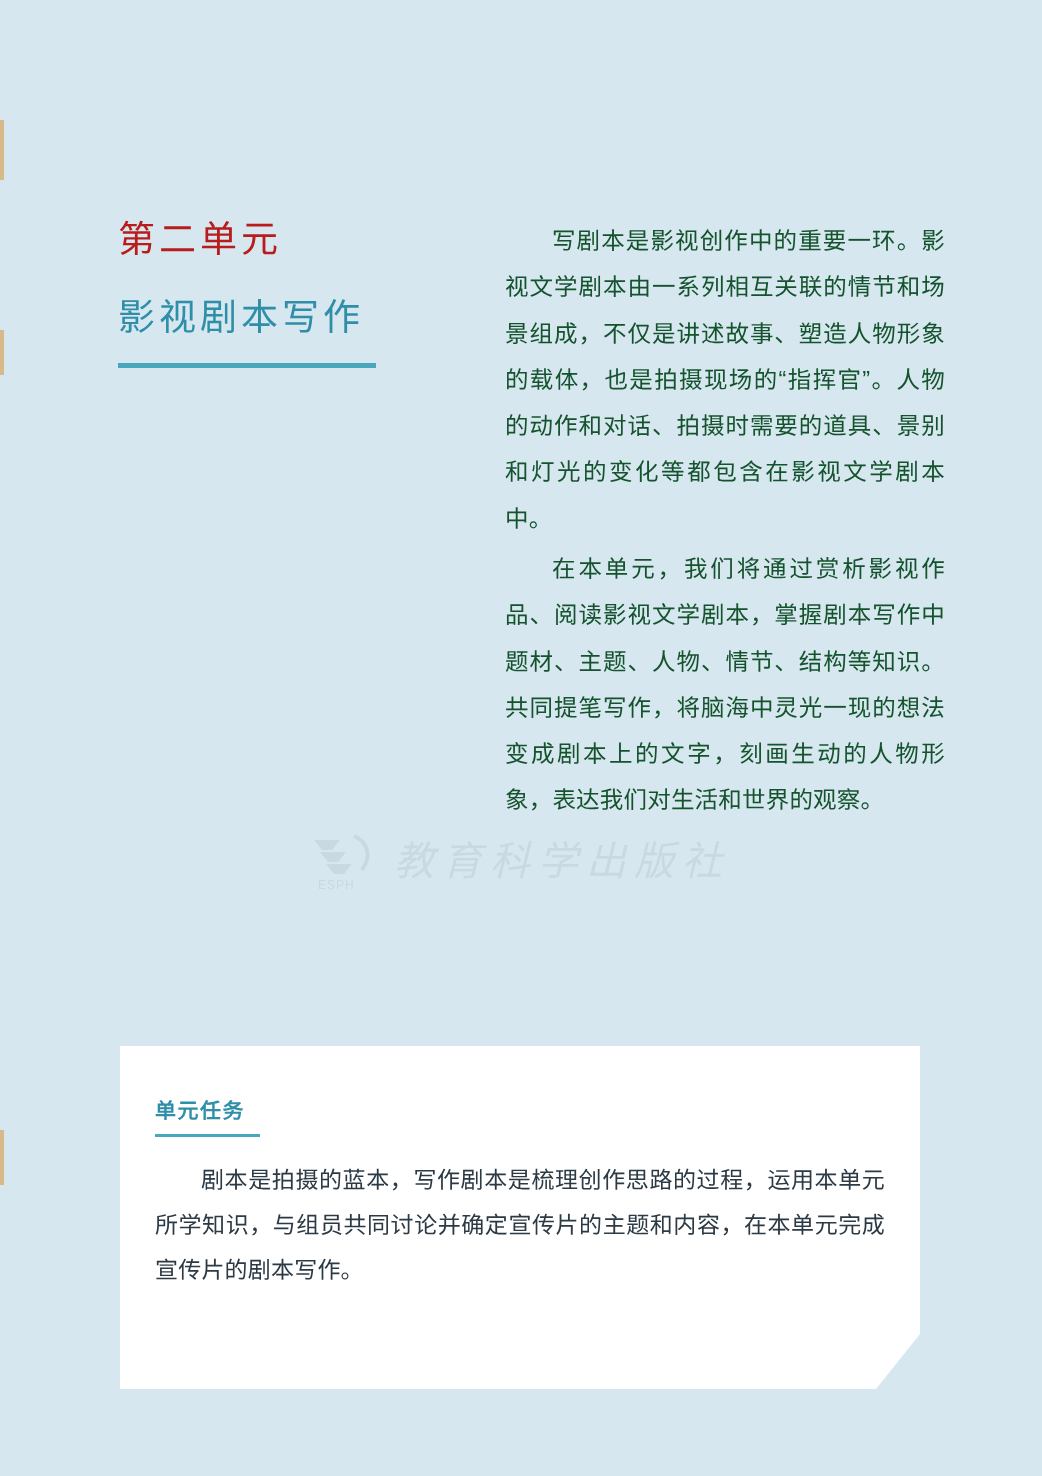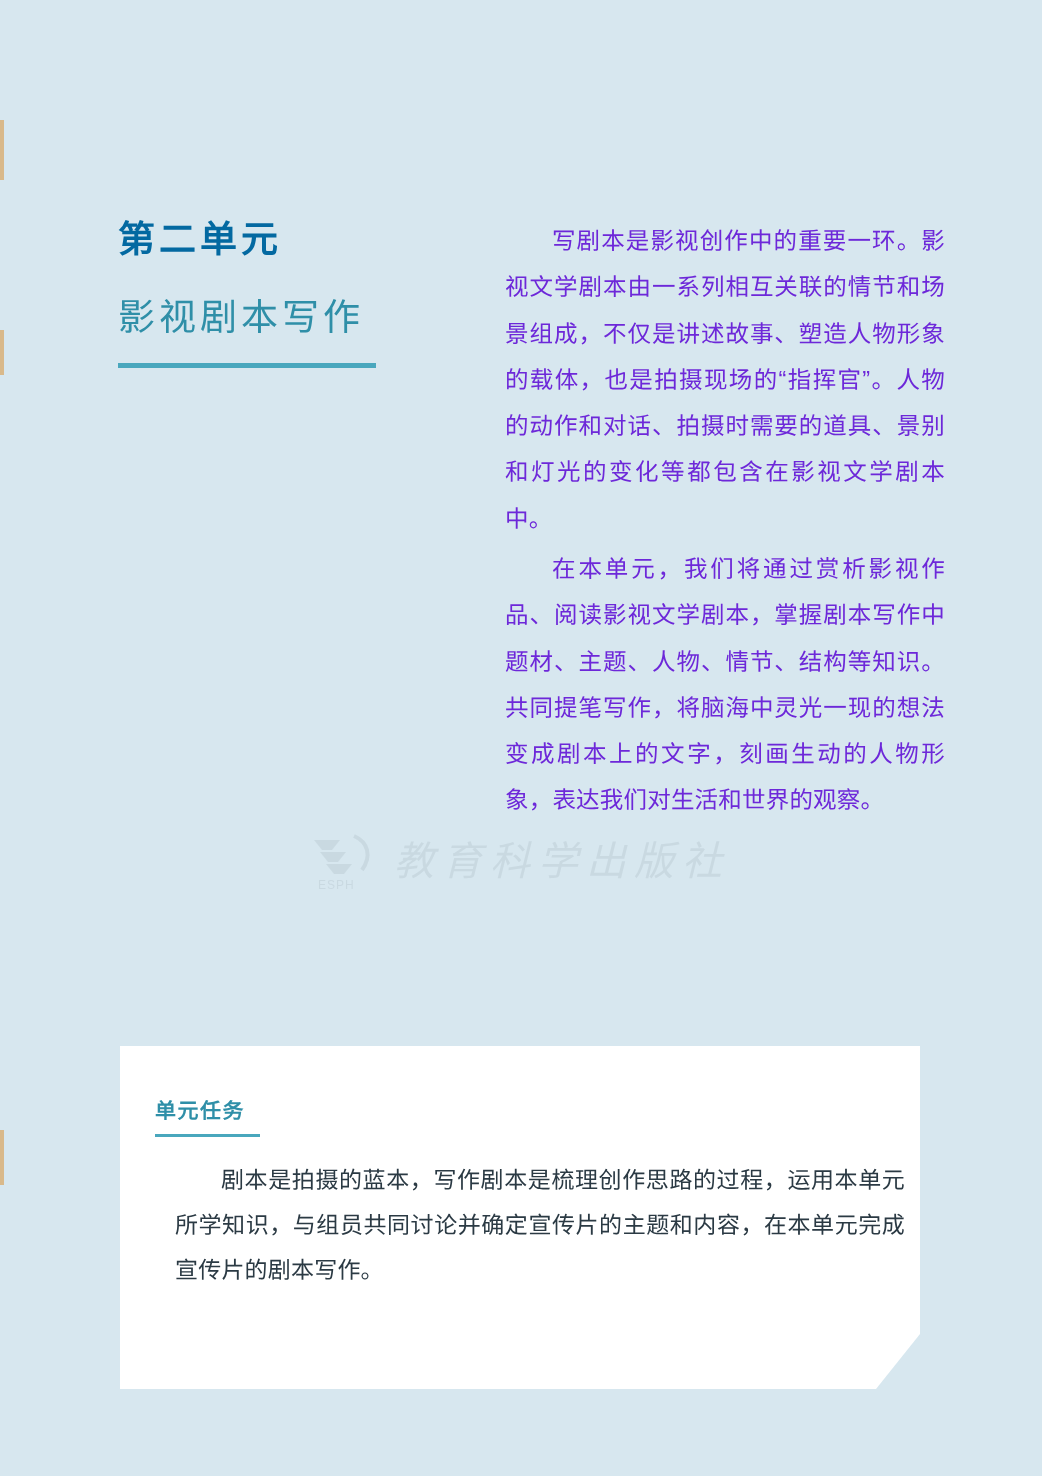--- a/index.html
+++ b/index.html
@@ -28,22 +28,22 @@
 
   
   .unit-title {
     position: absolute;
     left: 118px;
     top: 212px;
     width: 330px;
   }
   .unit-title .line1 {
     font-size: 37px;
-    font-weight: bold;
-    color: #0369a1;
+    font-weight: normal;
+    color: #b91c1c;
     letter-spacing: 4px;
     line-height: 1.5;
     margin: 0 0 22px 0;
   }
   .unit-title .line2 {
     font-size: 37px;
     font-weight: normal;
     color: #2f8fa8;
     letter-spacing: 4px;
     line-height: 1.5;
@@ -60,21 +60,21 @@
   .intro {
     position: absolute;
     left: 505px;
     top: 218px;
     width: 440px;
   }
   .intro p {
     margin: 0;
     font-size: 23.5px;
     line-height: 1.97;
-    color: #6d28d9;
+    color: #14532d;
     text-align: justify;
     text-justify: inter-ideograph;
     text-indent: 2em;
     letter-spacing: 0.2px;
   }
   .intro p + p {
     margin-top: 4px;
   }
 
   
@@ -141,21 +141,20 @@
     margin-top: 10px;
     width: 105px;
     height: 3px;
     background: #49a7bd;
   }
   .task-body {
     position: absolute;
     left: 35px;
     top: 112px;
     width: 730px;
-    margin-left: 20px;
   }
   .task-body p {
     margin: 0;
     font-size: 23px;
     line-height: 1.95;
     color: #2b3a44;
     text-align: justify;
     text-justify: inter-ideograph;
     text-indent: 2em;
     letter-spacing: 0.2px;

